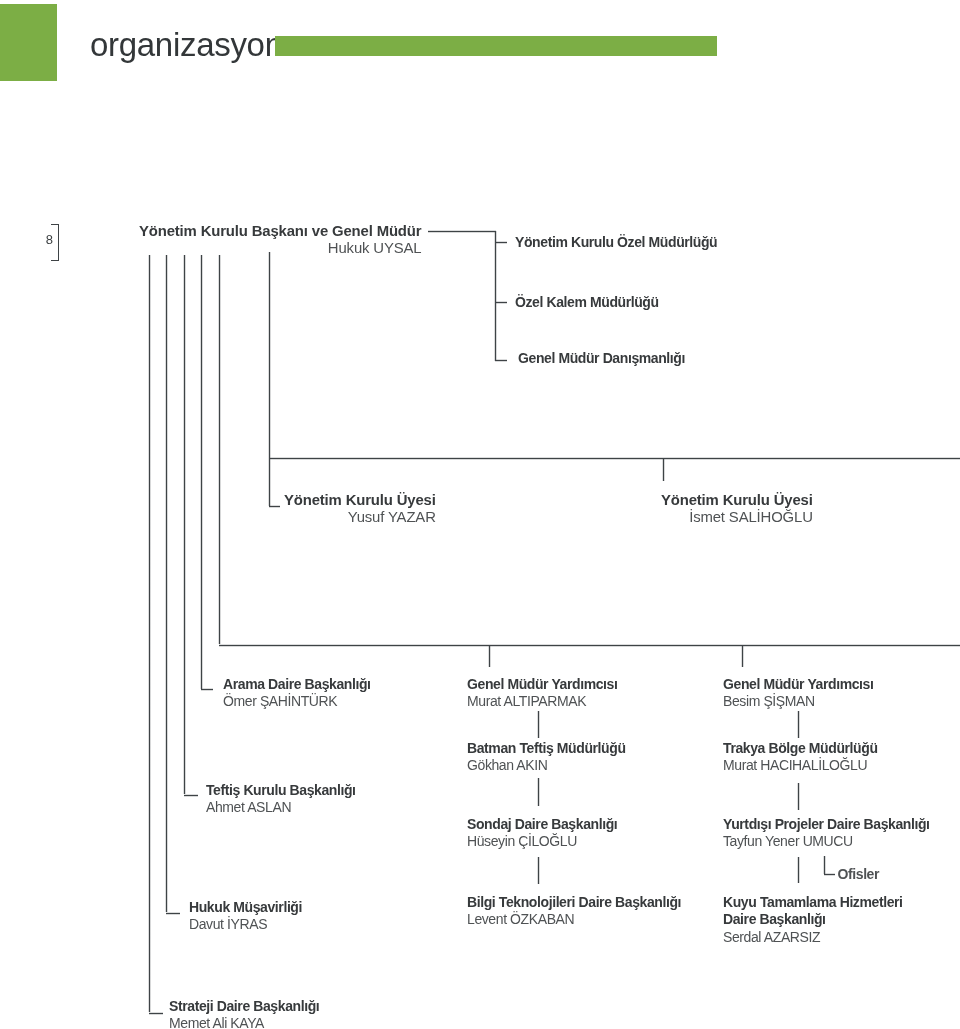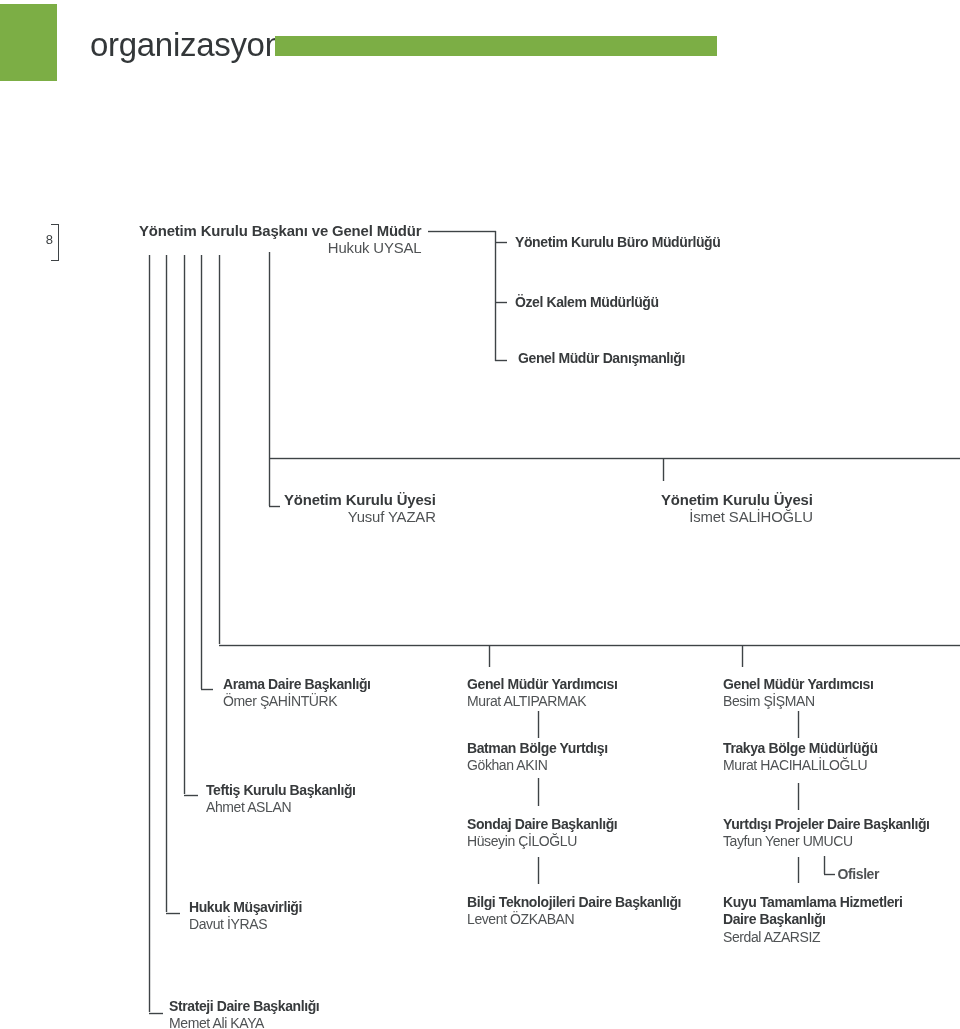--- a/index.html
+++ b/index.html
@@ -45,21 +45,21 @@
   <div class="node big" style="left:139px;top:223px;">
     <span class="t">Yönetim Kurulu Başkanı ve Genel Müdür</span>
     <span class="s">Hukuk UYSAL</span>
   </div>
 
   <div class="hline" style="left:428px;top:230.5px;width:68px;"></div>
   <div class="vline" style="left:495px;top:230.5px;height:130px;"></div>
 
   <div class="hline" style="left:495px;top:241.6px;width:11.5px;"></div>
   <div class="node" style="left:515px;top:234px;">
-    <span class="t">Yönetim Kurulu Büro Müdürlüğü</span>
+    <span class="t">Yönetim Kurulu Özel Müdürlüğü</span>
   </div>
 
   <div class="hline" style="left:495px;top:301.6px;width:11.5px;"></div>
   <div class="node" style="left:515px;top:294px;">
     <span class="t">Özel Kalem Müdürlüğü</span>
   </div>
 
   <div class="hline" style="left:495px;top:359.7px;width:11.5px;"></div>
   <div class="node" style="left:518px;top:350px;">
     <span class="t">Genel Müdür Danışmanlığı</span>
@@ -98,21 +98,21 @@
   </div>
 
   <div class="vline" style="left:742px;top:645.2px;height:22px;"></div>
   <div class="node" style="left:723px;top:676px;">
     <span class="t">Genel Müdür Yardımcısı</span>
     <span class="s">Besim ŞİŞMAN</span>
   </div>
 
   <div class="vline" style="left:538px;top:711px;height:27px;"></div>
   <div class="node" style="left:467px;top:740px;">
-    <span class="t">Batman Bölge Yurtdışı</span>
+    <span class="t">Batman Teftiş Müdürlüğü</span>
     <span class="s">Gökhan AKIN</span>
   </div>
   <div class="vline" style="left:538px;top:778px;height:27.5px;"></div>
   <div class="node" style="left:467px;top:816px;">
     <span class="t">Sondaj Daire Başkanlığı</span>
     <span class="s">Hüseyin ÇİLOĞLU</span>
   </div>
   <div class="vline" style="left:538px;top:856.5px;height:27px;"></div>
   <div class="node" style="left:467px;top:894px;">
     <span class="t">Bilgi Teknolojileri Daire Başkanlığı</span>

